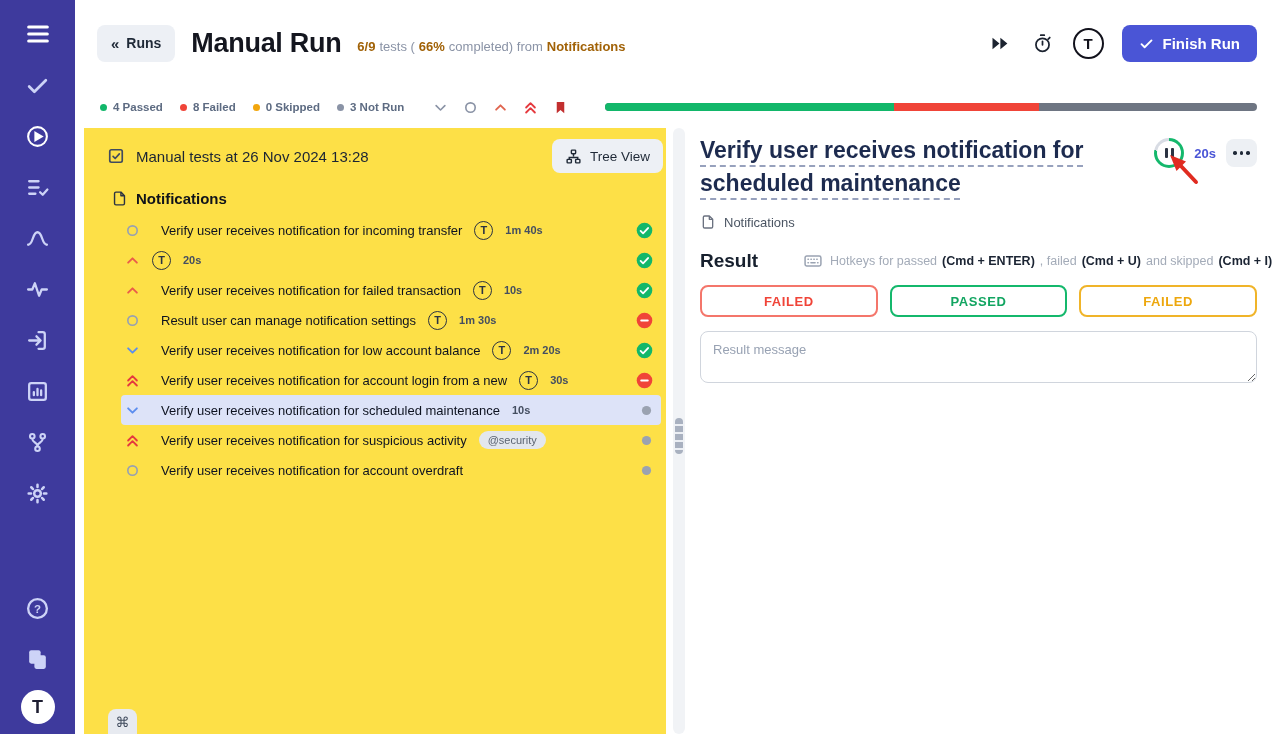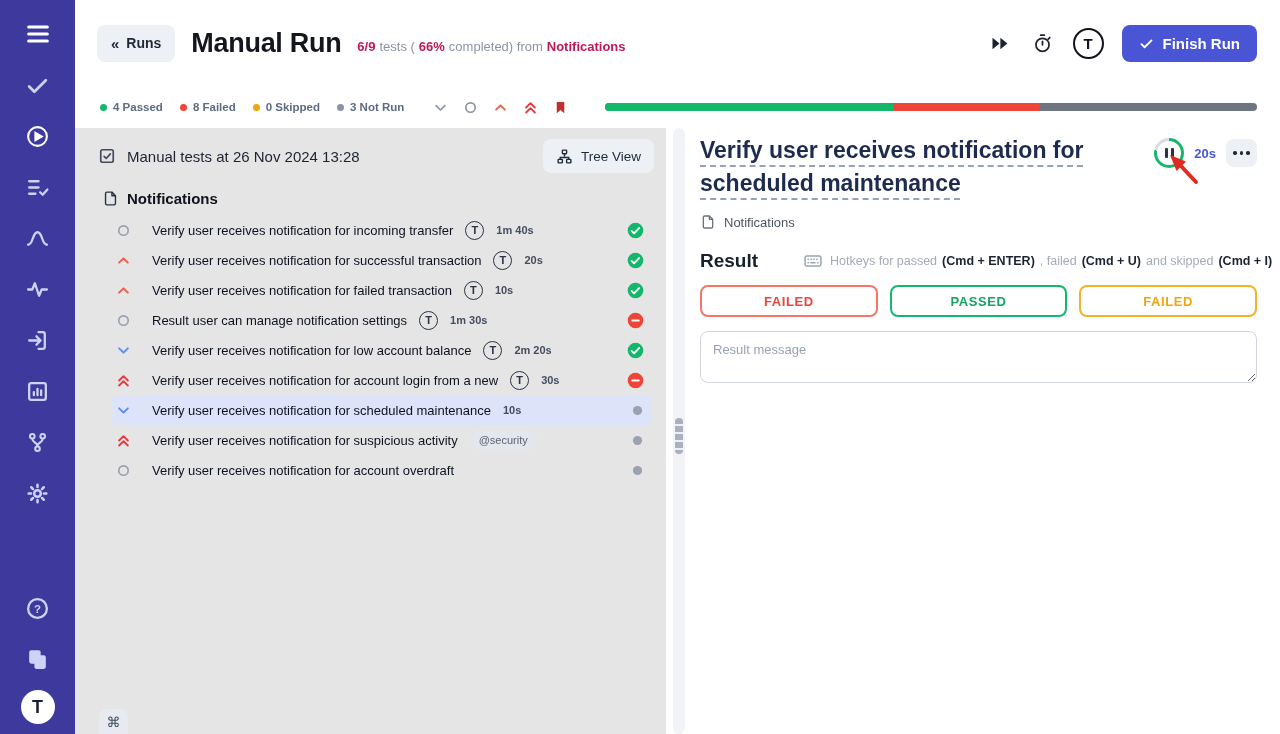--- a/index.html
+++ b/index.html
@@ -22,21 +22,21 @@
   
   .header { position:absolute; left:75px; top:0; right:0; height:86px; background:#fff;
     display:flex; align-items:center; padding:0 23px 0 22px; gap:16px; }
   .back-btn { display:flex; align-items:center; gap:7px; background:#edf0f5; border:none;
     border-radius:8px; padding:10px 14px; font-size:14px; font-weight:700; color:#1f2937;
     cursor:pointer; font-family:inherit; }
   .back-chev { font-size:15px; color:#1f2937; }
   .page-title { font-size:27px; font-weight:800; color:#14161f; letter-spacing:-0.3px; }
   .subtitle { display:flex; align-items:baseline; gap:4px; font-size:13px; color:#8a93a6;
     margin-top:7px; }
-  .subtitle b { color:#be185d; font-weight:700; }
+  .subtitle b { color:#a16207; font-weight:700; }
   .header-right { margin-left:auto; display:flex; align-items:center; gap:18px; }
   .icon-btn { background:none; border:none; cursor:pointer; display:flex; padding:2px; }
   .icon-btn svg { width:21px; height:21px; }
   .t-logo-lg { width:31px; height:31px; border:2.5px solid #12121c; border-radius:50%;
     background:#fff; color:#12121c; font-weight:800; font-size:15px;
     display:flex; align-items:center; justify-content:center; cursor:pointer; }
   .finish-btn { display:flex; align-items:center; gap:9px; background:#4a55d6; color:#fff;
     border:none; border-radius:8px; height:37px; padding:0 17px; font-size:15px;
     font-weight:700; cursor:pointer; font-family:inherit; }
 
@@ -48,21 +48,21 @@
   .dot { width:7px; height:7px; border-radius:50%; display:inline-block; }
   .filters { display:flex; align-items:center; gap:15px; margin-left:12px; }
   .filters span { display:flex; cursor:pointer; }
   .filters svg { width:15px; height:15px; }
   .progressbar { position:absolute; right:23px; top:17px; width:652px; height:8px;
     background:#6e7582; border-radius:6px; overflow:hidden; display:flex; }
   .seg-pass { background:#12b76a; height:100%; }
   .seg-fail { background:#f04438; height:100%; }
 
   
-  .left-panel { position:absolute; left:75px; top:128px; width:591px; bottom:0; background:#e5e5e5; }
+  .left-panel { position:absolute; left:84px; top:128px; width:591px; bottom:0; background:#fde047; }
   .runinfo { display:flex; align-items:center; gap:10px; margin:8px 12px 0 22px; height:40px; }
   .runinfo-title { font-size:15px; color:#1b2433; }
   .runinfo svg { width:20px; height:20px; }
   .treeview-btn { margin-left:auto; display:flex; align-items:center; gap:8px; background:#edf0f5;
     border:none; border-radius:8px; height:34px; padding:0 13px; font-size:13.5px; color:#1f2937;
     font-weight:500; cursor:pointer; font-family:inherit; }
   .treeview-btn svg { width:17px; height:17px; }
   .suite-row { display:flex; align-items:center; gap:8px; margin:9px 12px 4px 27px;
     font-size:15px; font-weight:700; color:#10131a; height:26px; }
   .suite-row svg { width:17px; height:17px; }
@@ -341,21 +341,20 @@
             <path d="M6.5 12.5l3.5 3.5 7-7.5" stroke="#fff" stroke-width="2.6" fill="none" stroke-linecap="round" stroke-linejoin="round"></path>
           </svg>
         </span>
       </div>
       <div class="test-row">
         <span class="prio">
           <svg width="15" height="15" viewBox="0 0 24 24" fill="none" stroke="#ea5c4a" stroke-width="3" stroke-linecap="round" stroke-linejoin="round">
             <path d="M5 15.5L12 8.5l7 7"></path>
           </svg>
         </span>
-        <span class="t-title">Verify user receives notification for successful transaction</span>
         <span class="t-chip">T</span>
         <span class="t-time">20s</span>
         <span class="t-status">
           <svg width="17" height="17" viewBox="0 0 24 24">
             <circle cx="12" cy="12" r="11" fill="#12b76a"></circle>
             <path d="M6.5 12.5l3.5 3.5 7-7.5" stroke="#fff" stroke-width="2.6" fill="none" stroke-linecap="round" stroke-linejoin="round"></path>
           </svg>
         </span>
       </div>
       <div class="test-row">

